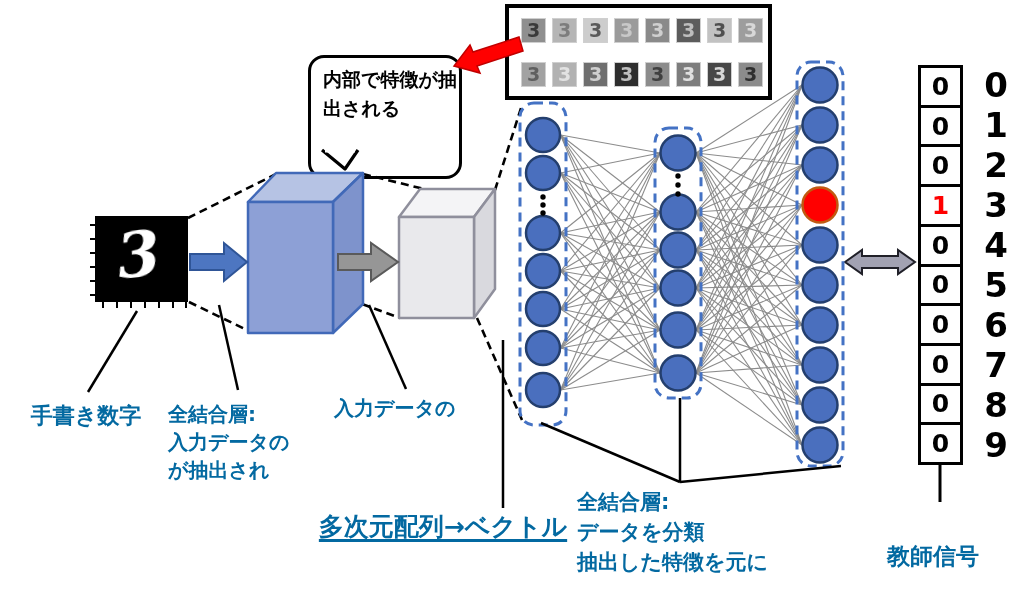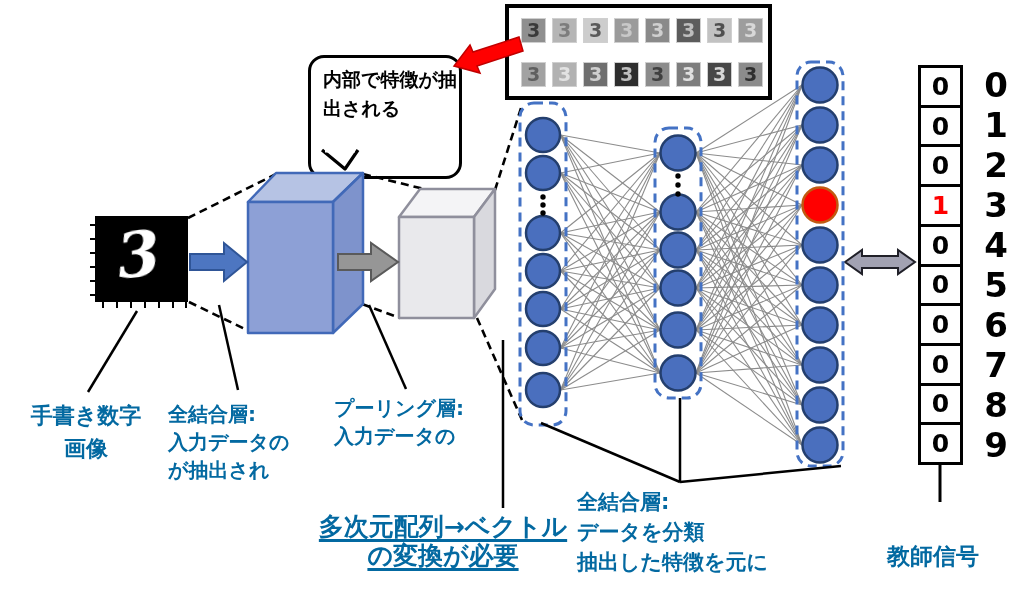--- a/index.html
+++ b/index.html
@@ -60,34 +60,31 @@
       <div class="tile" style="left: 136px; top: 54px; background: rgb(140, 140, 140); color: rgb(64, 64, 64);">3</div>
       <div class="tile" style="left: 167px; top: 54px; background: rgb(125, 125, 125); color: rgb(224, 224, 224);">3</div>
       <div class="tile" style="left: 198px; top: 54px; background: rgb(71, 71, 71); color: rgb(214, 214, 214);">3</div>
       <div class="tile" style="left: 229px; top: 54px; background: rgb(140, 140, 140); color: rgb(47, 47, 47);">3</div>
     </div>
 
   <div id="bubble" class="abs"><span class="ln">内部で特徴</span><span class="ln">が抽出され</span><span class="ln">る</span></div>
 
   <div id="lbl-input" class="lbl center">
       <span class="ln">手書き数字</span>
-      <span class="ln">画像</span>
     </div>
   <div id="lbl-conv" class="lbl">
       <span class="ln">全結合層:</span>
       <span class="ln">入力データの</span>
       <span class="ln">が抽出され</span>
     </div>
   <div id="lbl-pool" class="lbl">
-      <span class="ln">プーリング層:</span>
       <span class="ln">入力データの</span>
     </div>
   <div id="lbl-flatten" class="lbl center underline">
       <span class="ln">多次元配列→ベクトル</span>
-      <span class="ln">の変換が必要</span>
     </div>
   <div id="lbl-fc" class="lbl">
       <span class="ln">全結合層:</span>
       <span class="ln">データを分類</span>
       <span class="ln">抽出した特徴を元に</span>
     </div>
   <div id="lbl-teacher" class="lbl center">教師信号</div>
 
   <div id="teacher-boxes" class="abs">
       <div class="tcell" style="color: rgb(0, 0, 0);">0</div>

